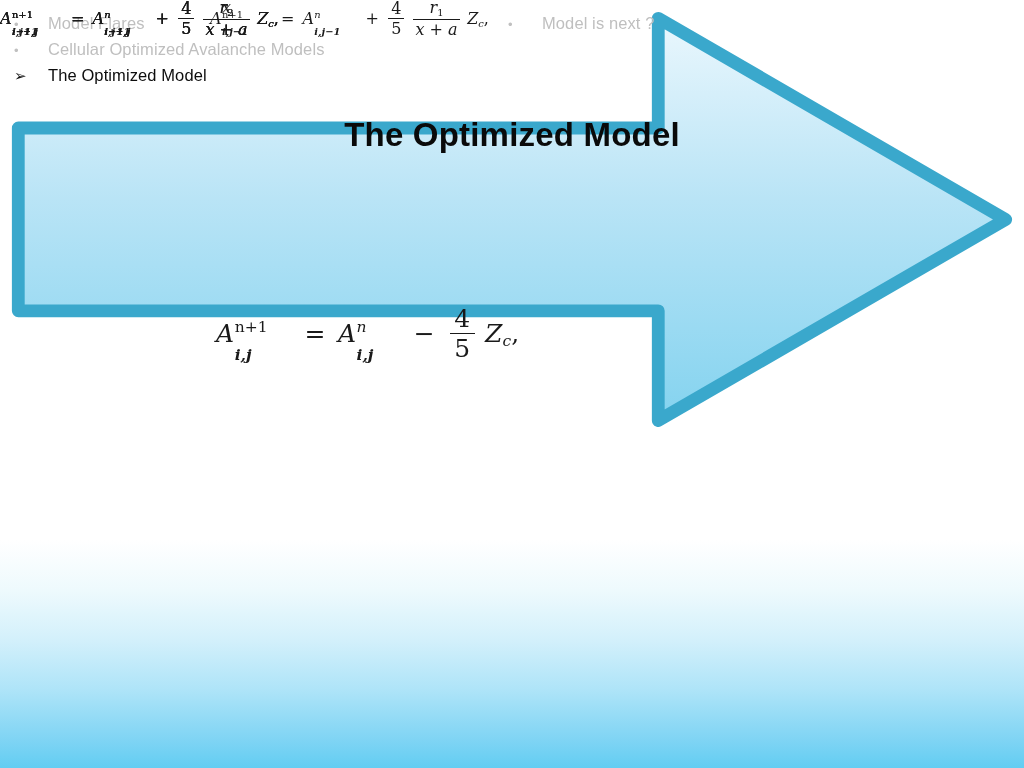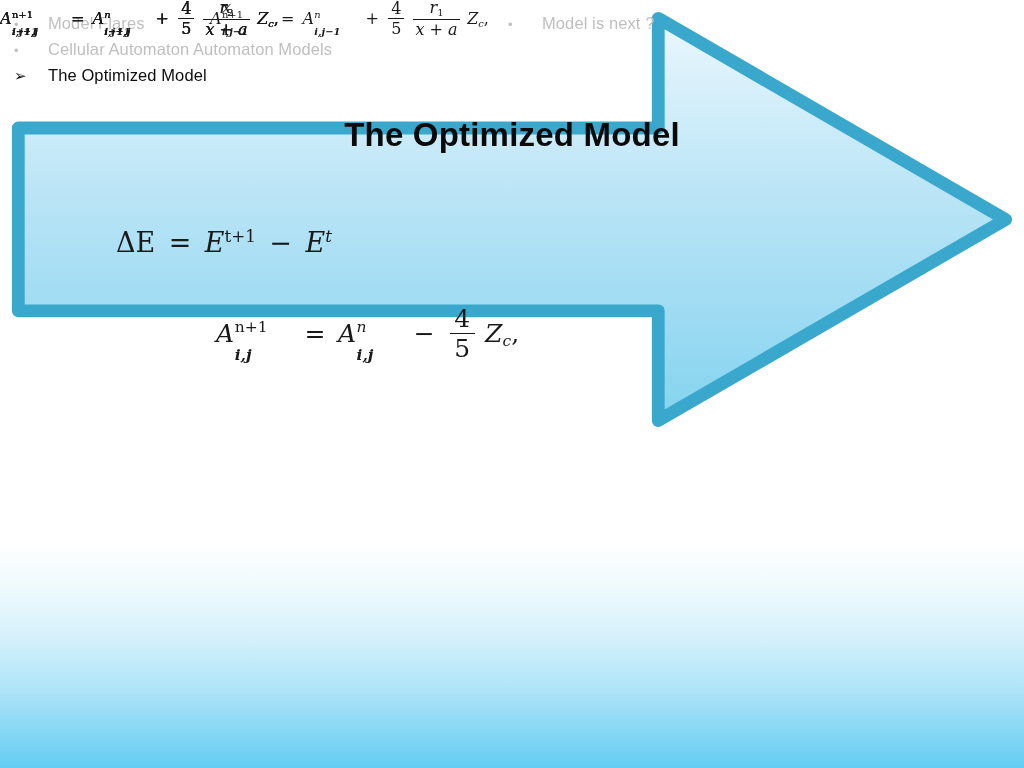--- a/index.html
+++ b/index.html
@@ -194,21 +194,21 @@
 
     <div class="nav-col-left">
 
       <div class="nav-item">
         <span class="nav-bullet">•</span>
         <span class="nav-label">Model Flares</span>
       </div>
 
       <div class="nav-item">
         <span class="nav-bullet">•</span>
-        <span class="nav-label">Cellular Automaton Automaton Models</span>
+        <span class="nav-label">Cellular Optimized Avalanche Models</span>
       </div>
 
       <div class="nav-item active">
         <span class="nav-bullet">➢</span>
         <span class="nav-label">The Optimized Model</span>
       </div>
 
     </div>
 
     <div class="nav-col-right">
@@ -217,27 +217,20 @@
         <span class="nav-label">Model is next ?</span>
       </div>
     </div>
 
   </div>
 
   
   <div id="slide-title">The Optimized Model</div>
 
   
-  <div class="eq math" id="eq-deltaE">
-    <span class="mdelta">ΔE</span>
-    <span class="mop">=</span>
-    <span>E</span><span class="supi mnum">t+1</span>
-    <span class="mop">−</span>
-    <span>E</span><span class="supi">t</span>
-  </div>
 
   
   <div class="eq math" id="eq-1">
     <span>A</span><span class="ss"><span class="sup mnum">n+1</span><span class="sub">i,j</span></span>
     <span style="display:inline-block;width:2.0em"></span>
     <span class="mop">=</span>
     <span>A</span><span class="ss"><span class="sup">n</span><span class="sub">i,j</span></span>
     <span style="display:inline-block;width:1.5em"></span>
     <span class="mop">−</span>
     <span class="frac">

